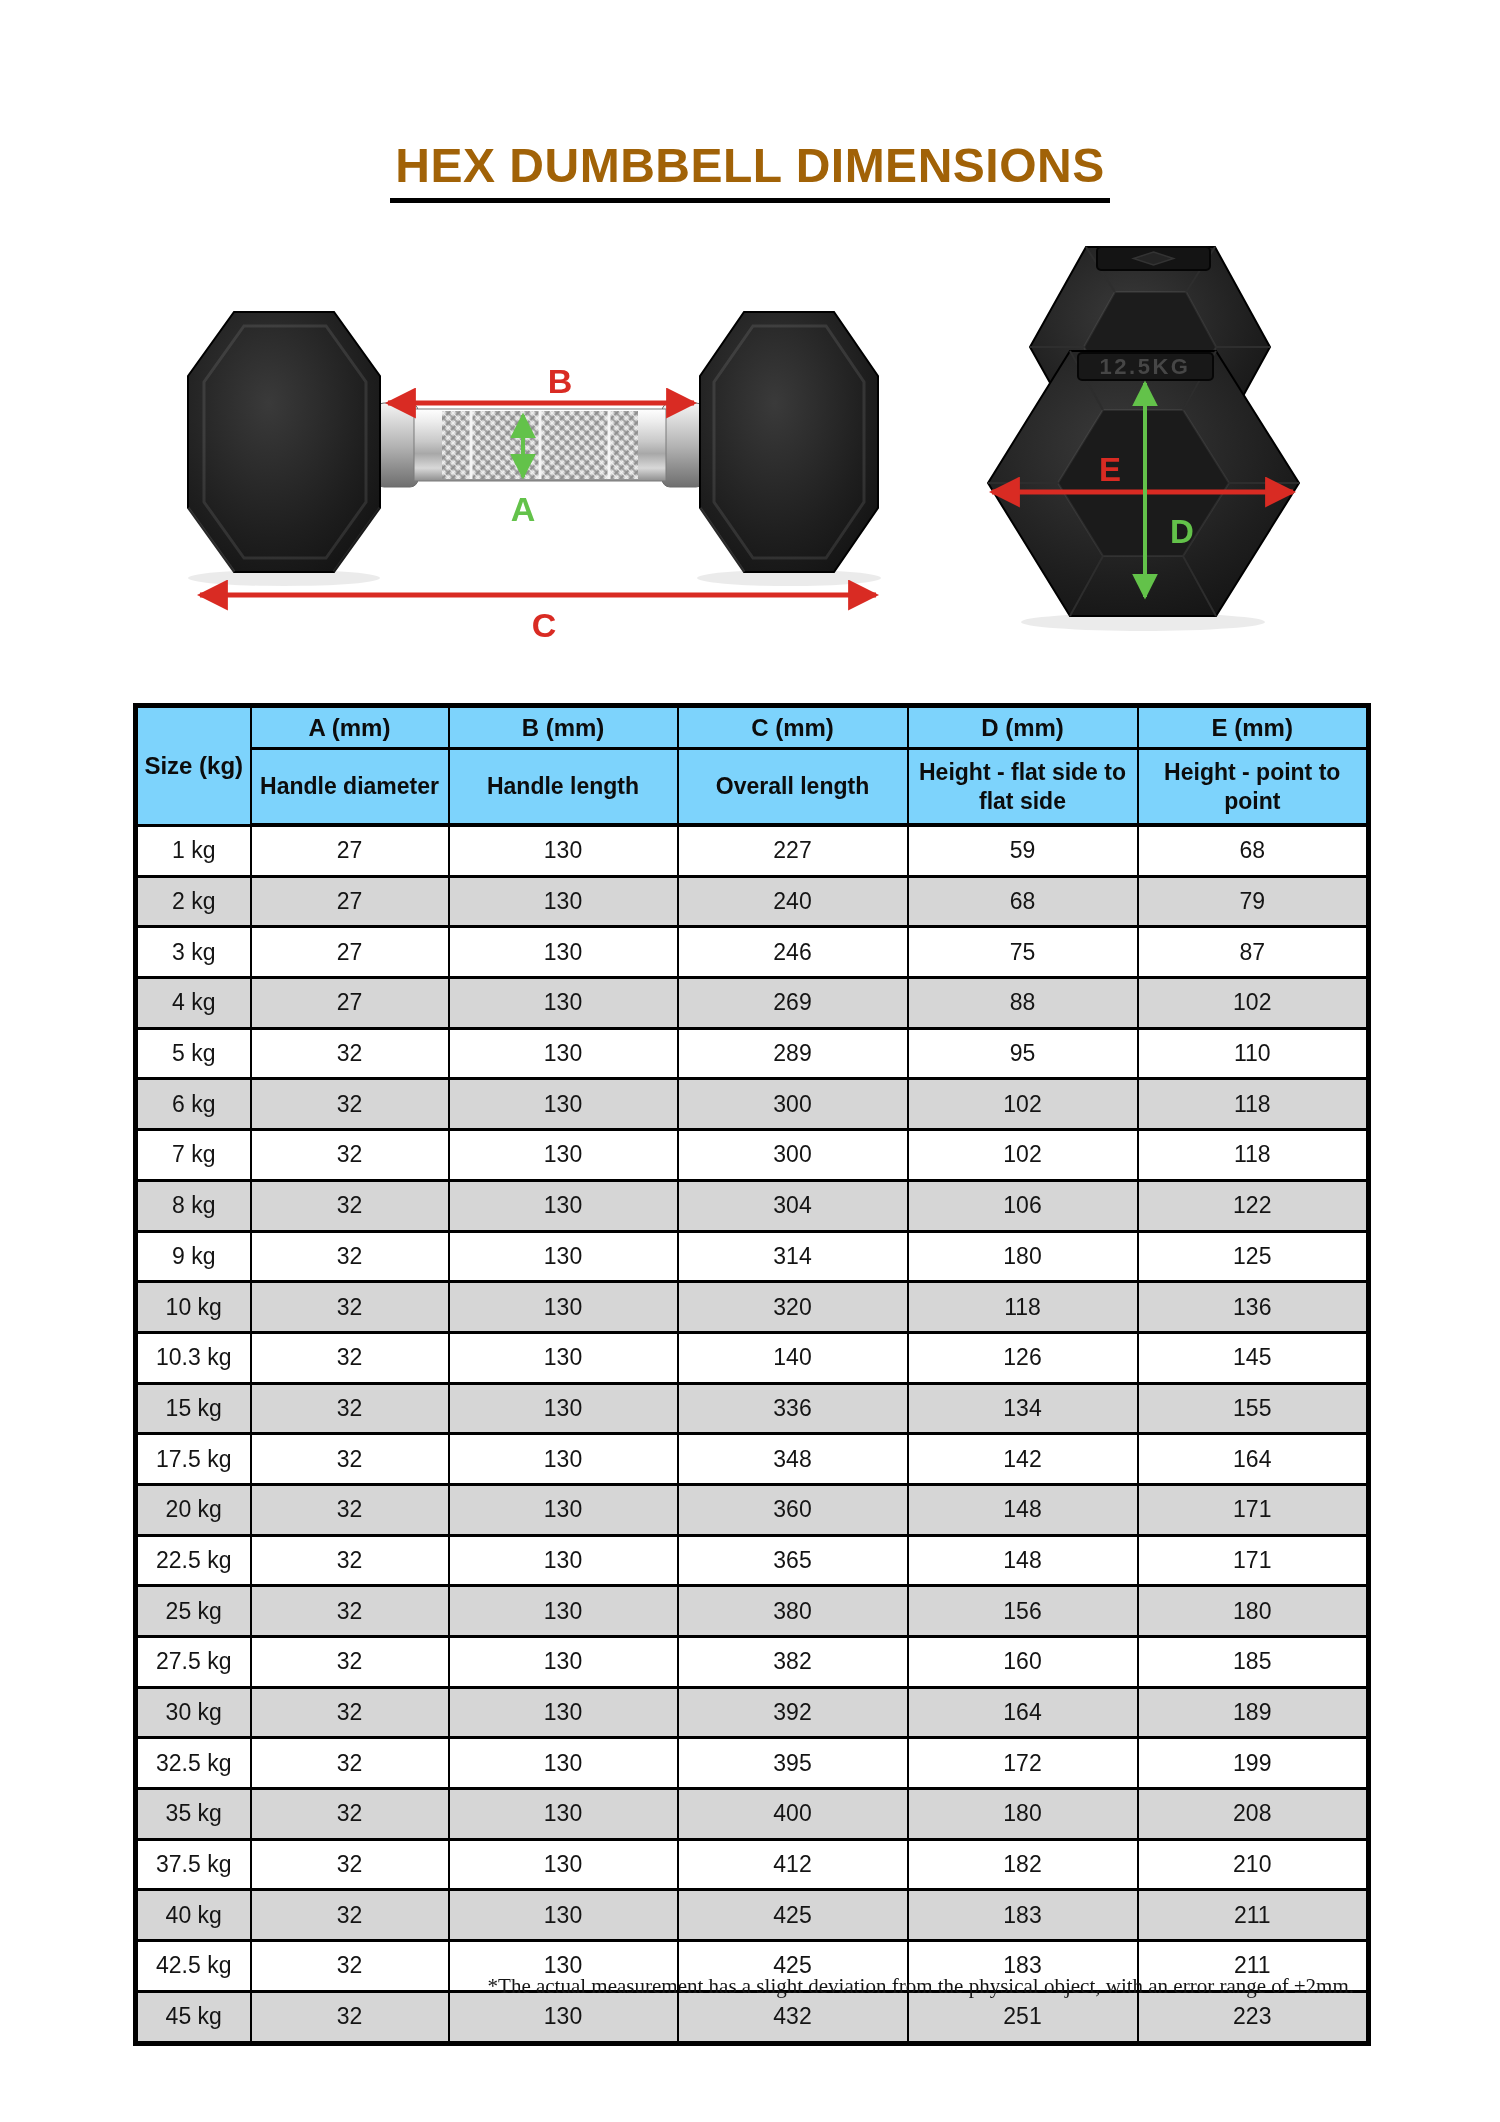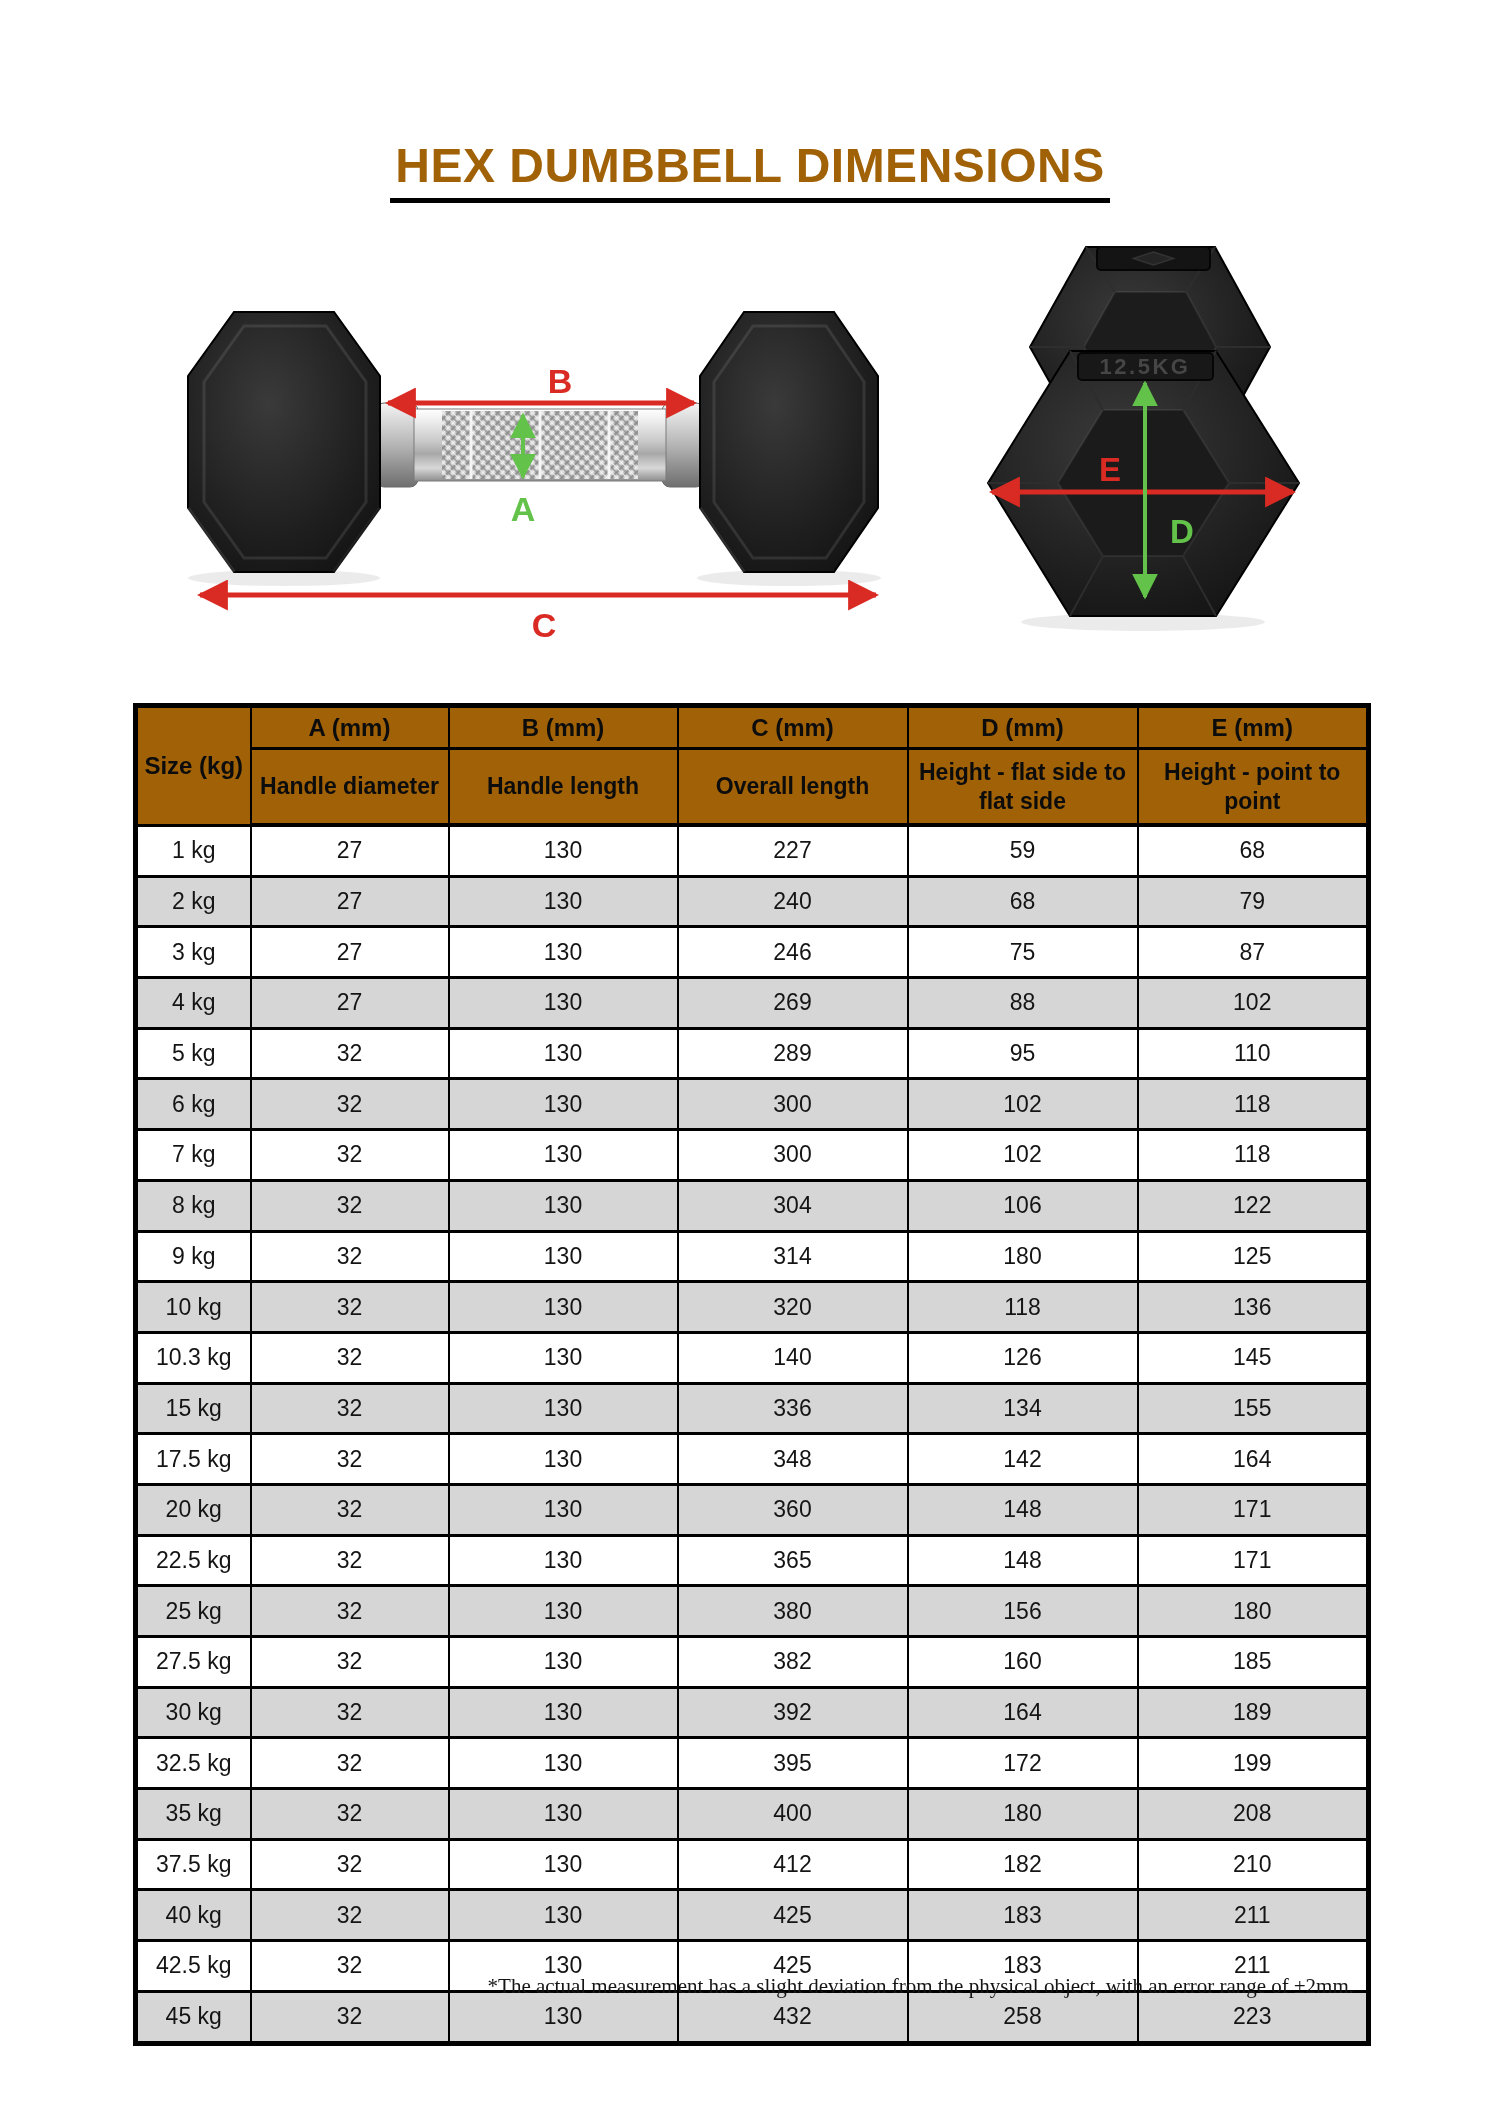--- a/index.html
+++ b/index.html
@@ -15,21 +15,21 @@
   .diagram { position:absolute; left:130px; top:225px; }
 
   table.dim {
     position:absolute; left:133px; top:703px; width:1233px; height:1260px;
     border-collapse:collapse; table-layout:fixed; border:5px solid #000;
   }
   .dim th, .dim td {
     border:2px solid #000; border-top-width:3px; border-bottom-width:3px;
     text-align:center; vertical-align:middle; padding:0 5px; overflow:hidden;
   }
-  .dim thead th { background:#a16207; font-weight:bold; color:#0c0c0c; }
+  .dim thead th { background:#7dd3fc; font-weight:bold; color:#0c0c0c; }
   .dim thead tr.codes th { height:39px; font-size:24px; }
   .dim thead tr.labels th { height:73px; font-size:23px; line-height:1.25; border-bottom-width:4px; }
   .dim thead th.corner { font-size:24px; }
   .dim tbody td { font-size:23px; background:#ffffff; color:#141414; height:47.7px; }
   .dim tbody tr:nth-child(even) td { background:#d6d6d6; }
 
   .footnote {
     position:absolute; top:1974px; right:146px;
     font-family:"Liberation Serif","DejaVu Serif",serif;
     font-size:21px; color:#151515; white-space:nowrap;
@@ -356,19 +356,19 @@
         <td>130</td>
         <td>425</td>
         <td>183</td>
         <td>211</td>
       </tr>
       <tr>
         <td>45 kg</td>
         <td>32</td>
         <td>130</td>
         <td>432</td>
-        <td>258</td>
+        <td>251</td>
         <td>223</td>
       </tr>
     </tbody>
 </table>
 
 <div class="footnote">*The actual measurement has a slight deviation from the physical object, with an error range of ±2mm.</div>
 
 </body></html>

